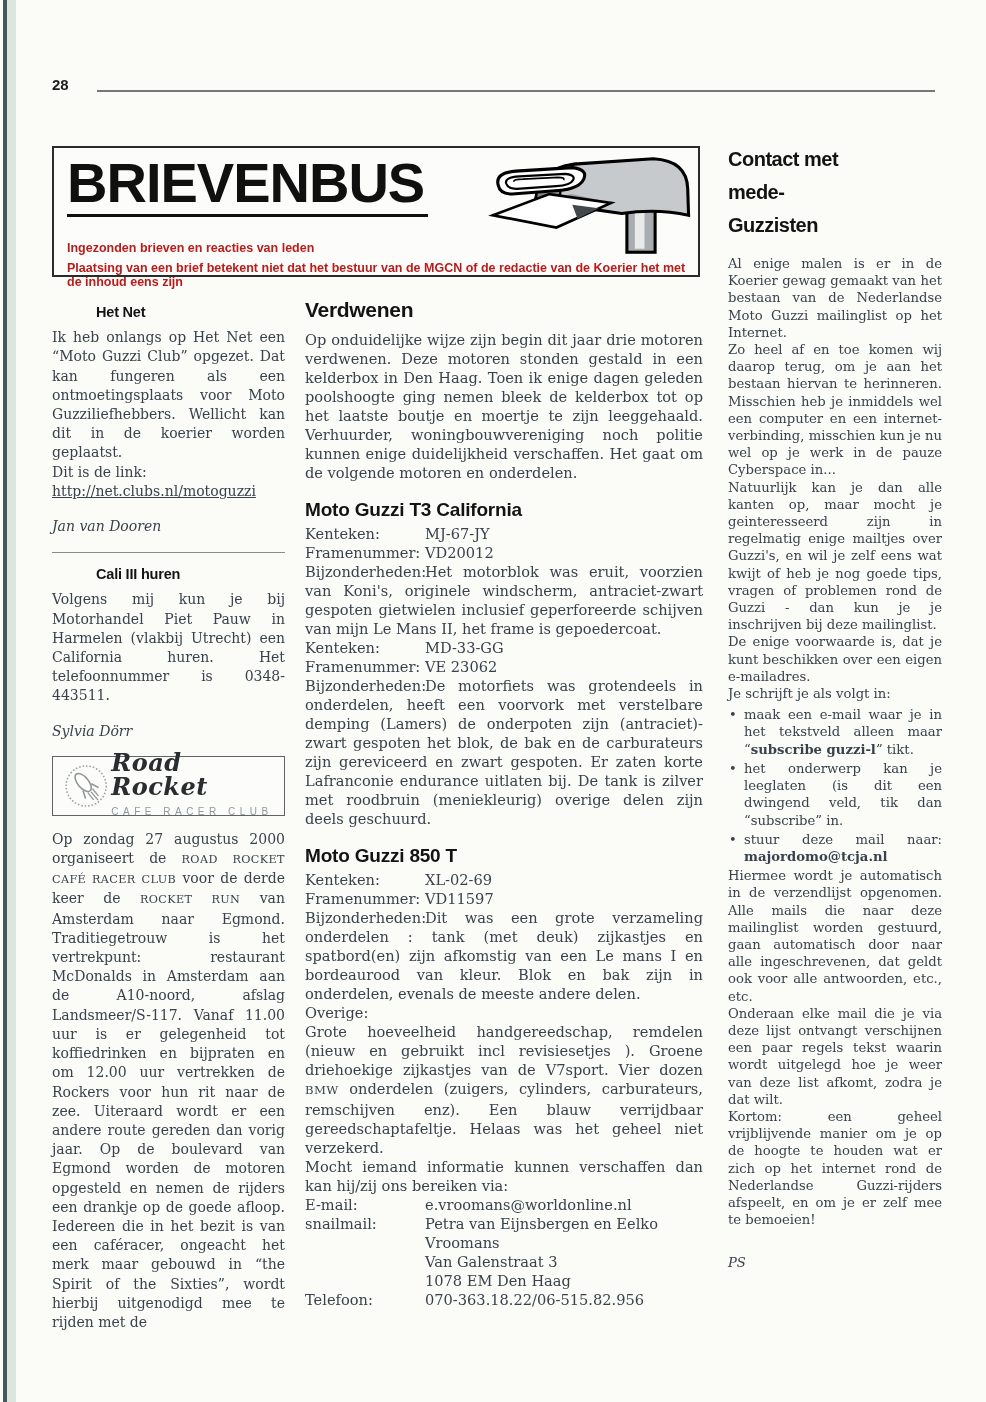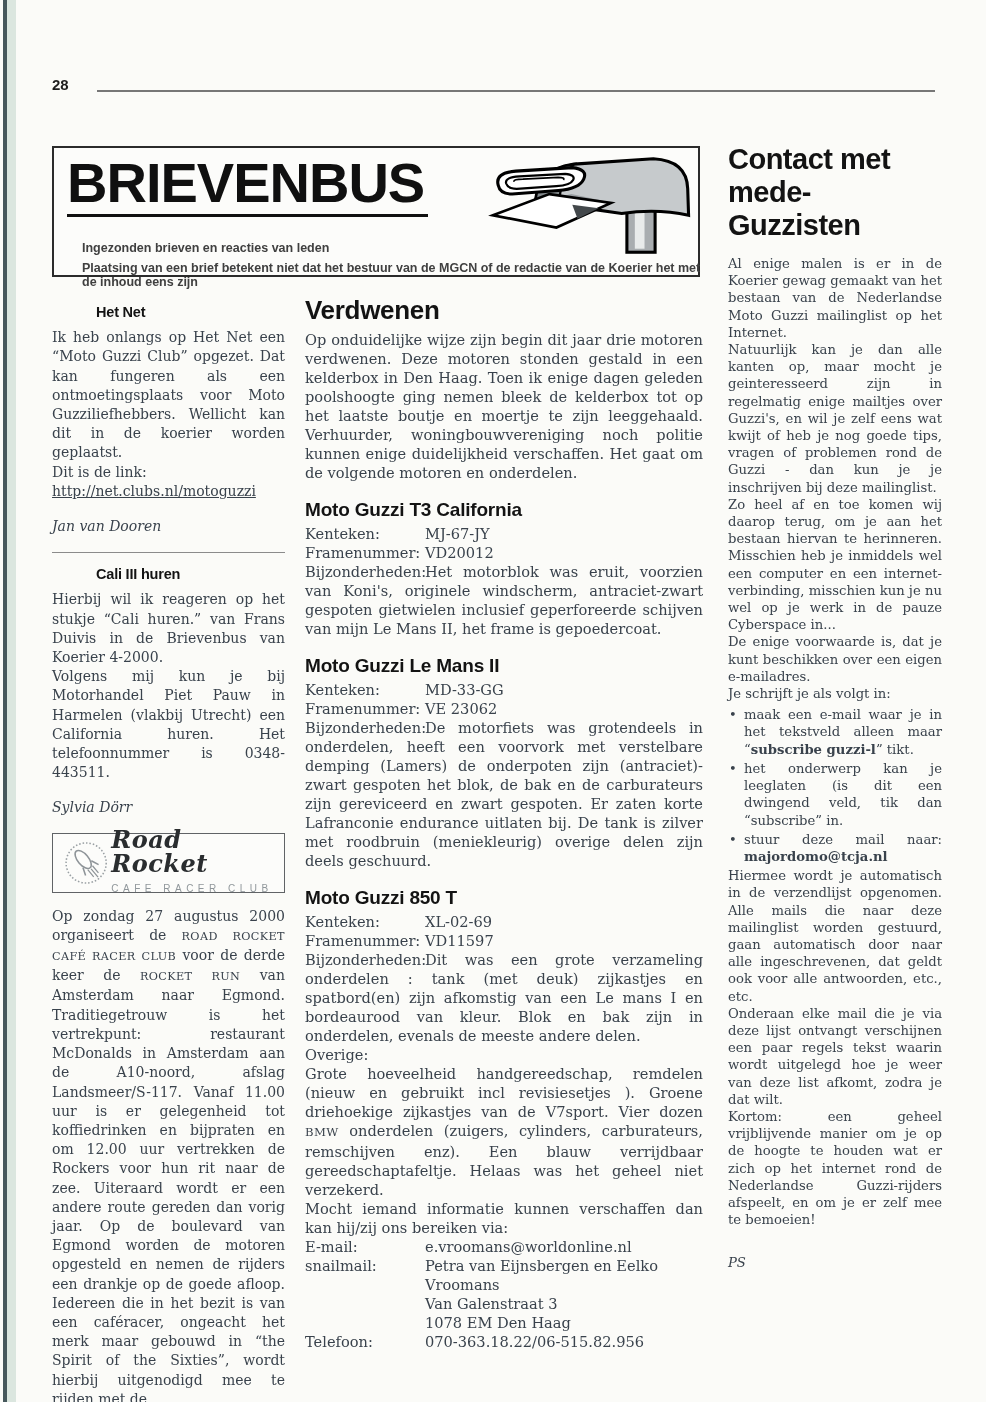--- a/index.html
+++ b/index.html
@@ -17,36 +17,36 @@
   .toprule { position:absolute; left:97px; top:90px; width:838px; height:2px; background:#777; }
 
   
   .masthead { position:absolute; left:52px; top:146px; width:648px; height:131px;
     border:2px solid #2b2b2b; background:#fcfcfa; }
   .masthead-title { position:absolute; left:13px; top:4px;
     font-family:"Liberation Sans", sans-serif; font-weight:700; font-size:56px; line-height:1.1;
     color:#101010; letter-spacing:-1px;
     border-bottom:3px solid #101010; padding:0 4px 0 0; }
   .masthead-art { position:absolute; right:3px; top:2px; width:212px; height:104px; }
-  .masthead-sub { position:absolute; left:28px;
-    font-family:"Liberation Sans", sans-serif; font-weight:700; font-size:12.5px; color:#404040; }
+  .masthead-sub { position:absolute; left:13px;
+    font-family:"Liberation Sans", sans-serif; font-weight:700; font-size:12.5px; color:#b91c1c; }
   .sub1 { top:93px; }
   .sub2 { top:113px; width:620px; }
 
   
   .col { position:absolute; }
   .col-left { left:52px;  top:303px; width:233px; font-size:14px;   line-height:19.2px; }
   .col-mid  { left:305px; top:298px; width:398px; font-size:14.6px; line-height:19px;   }
   .col-right{ left:728px; top:143px; width:214px; font-size:13.2px; line-height:17.2px; }
   .col p { text-align:justify; }
 
   h2.section-big { font-family:"Liberation Sans", sans-serif; font-weight:700;
-    color:#131313; font-size:26px; line-height:24px; margin-bottom:8px; letter-spacing:-0.3px; }
+    color:#131313; font-size:21px; line-height:24px; margin-bottom:8px; letter-spacing:-0.3px; }
   h2.contact-head { font-family:"Liberation Sans", sans-serif; font-weight:700;
-    color:#131313; font-size:29px; line-height:33px; letter-spacing:-0.5px; margin-bottom:13px; }
+    color:#131313; font-size:20px; line-height:33px; letter-spacing:-0.5px; margin-bottom:13px; }
   h3.section { font-family:"Liberation Sans", sans-serif; font-weight:700;
     color:#131313; font-size:14.5px; margin-bottom:6px; letter-spacing:-0.2px;margin-left:44px; }
   h4.bike { font-family:"Liberation Sans", sans-serif; font-weight:700;
     color:#131313; font-size:19px; margin:18px 0 5px; letter-spacing:-0.2px; }
 
   .gap { }
   .signature { font-style:italic; margin-top:16px; }
   .rule { border:none; border-top:1.5px solid #8b8b8b; margin:16px 0 12px; }
   .linkline { text-decoration:underline; }
   .sc { font-size:0.8em; letter-spacing:0.4px; }
@@ -110,21 +110,20 @@
   <div class="col col-left">
     <h3 class="section">Het Net</h3>
     <p>Ik heb onlangs op Het Net een “Moto Guzzi Club” opgezet. Dat kan fungeren als een ontmoetingsplaats voor Moto Guzziliefhebbers. Wellicht kan dit in de koerier worden geplaatst.</p>
     <p>Dit is de link:</p>
     <p class="linkline">http://net.clubs.nl/motoguzzi</p>
     <p class="signature">Jan van Dooren</p>
 
     <hr class="rule">
 
     <h3 class="section">Cali III huren</h3>
-    <p>Hierbij wil ik reageren op het stukje “Cali huren.” van Frans Duivis in de Brievenbus van Koerier 4-2000.</p>
     <p class="gap">Volgens mij kun je bij Motorhandel Piet Pauw in Harmelen (vlakbij Utrecht) een California huren. Het telefoonnummer is 0348-443511.</p>
     <p class="signature">Sylvia Dörr</p>
 
     <div class="rr-box">
       <svg width="50" height="50" viewBox="0 0 60 60">
         <circle cx="30" cy="30" r="26" fill="none" stroke="#9aa0a4" stroke-width="2" stroke-dasharray="2 2.5"></circle>
         <g transform="rotate(-40 30 30)" stroke="#8e9498" fill="#fdfdfb" stroke-width="2">
           <ellipse cx="30" cy="24" rx="7" ry="14"></ellipse>
           <path d="M23 32 L19 42 M37 32 L41 42" fill="none"></path>
           <path d="M26 38 L26 50 M34 38 L34 50 M30 40 L30 54" fill="none" stroke-width="1.6"></path>
@@ -148,21 +147,20 @@
     <div class="spec-row">
       <span class="spec-label">Kenteken:</span>
       <span>MJ-67-JY</span>
     </div>
     <div class="spec-row">
       <span class="spec-label">Framenummer:</span>
       <span>VD20012</span>
     </div>
     <p><span class="label-inline">Bijzonderheden:</span><span>Het motorblok was eruit, voorzien van Koni's, originele windscherm, antraciet-zwart gespoten gietwielen inclusief geperforeerde schijven van mijn Le Mans II, het frame is gepoedercoat.</span></p>
 
-    <h4 class="bike">Moto Guzzi Le Mans II</h4>
     <div class="spec-row">
       <span class="spec-label">Kenteken:</span>
       <span>MD-33-GG</span>
     </div>
     <div class="spec-row">
       <span class="spec-label">Framenummer:</span>
       <span>VE 23062</span>
     </div>
     <p><span class="label-inline">Bijzonderheden:</span><span>De motorfiets was grotendeels in onderdelen, heeft een voorvork met verstelbare demping (Lamers) de onderpoten zijn (antraciet)-zwart gespoten het blok, de bak en de carburateurs zijn gereviceerd en zwart gespoten. Er zaten korte Lafranconie endurance uitlaten bij. De tank is zilver met roodbruin (meniekleurig) overige delen zijn deels geschuurd.</span></p>
 
@@ -200,22 +198,22 @@
 
   </div>
 
   <div class="col col-right">
     <h2 class="contact-head">
       <span style="display:block">Contact met</span>
       <span style="display:block">mede-</span>
       <span style="display:block">Guzzisten</span>
     </h2>
     <p>Al enige malen is er in de Koerier gewag gemaakt van het bestaan van de Nederlandse Moto Guzzi mailinglist op het Internet.</p>
+    <p>Zo heel af en toe komen wij daarop terug, om je aan het bestaan hiervan te herinneren. Misschien heb je inmiddels wel een computer en een internet-verbinding, misschien kun je nu wel op je werk in de pauze Cyberspace in...</p>
     <p>Natuurlijk kan je dan alle kanten op, maar mocht je geinteresseerd zijn in regelmatig enige mailtjes over Guzzi's, en wil je zelf eens wat kwijt of heb je nog goede tips, vragen of problemen rond de Guzzi - dan kun je je inschrijven bij deze mailinglist.</p>
-    <p>Zo heel af en toe komen wij daarop terug, om je aan het bestaan hiervan te herinneren. Misschien heb je inmiddels wel een computer en een internet-verbinding, misschien kun je nu wel op je werk in de pauze Cyberspace in...</p>
     <p>De enige voorwaarde is, dat je kunt beschikken over een eigen e-mailadres.</p>
     <p>Je schrijft je als volgt in:</p>
     <ul class="bullets">
       <li><span>maak een e-mail waar je in het tekstveld alleen maar “</span><span class="b">subscribe guzzi-l</span><span>” tikt.</span></li>
       <li><span>het onderwerp kan je leeglaten (is dit een dwingend veld, tik dan “subscribe” in.</span></li>
       <li><span>stuur deze mail naar: </span><span class="b">majordomo@tcja.nl</span></li>
     </ul>
     <p class="gap">Hiermee wordt je automatisch in de verzendlijst opgenomen. Alle mails die naar deze mailinglist worden gestuurd, gaan automatisch door naar alle ingeschrevenen, dat geldt ook voor alle antwoorden, etc., etc.</p>
     <p class="gap">Onderaan elke mail die je via deze lijst ontvangt verschijnen een paar regels tekst waarin wordt uitgelegd hoe je weer van deze list afkomt, zodra je dat wilt.</p>
     <p>Kortom: een geheel vrijblijvende manier om je op de hoogte te houden wat er zich op het internet rond de Nederlandse Guzzi-rijders afspeelt, en om je er zelf mee te bemoeien!</p>

